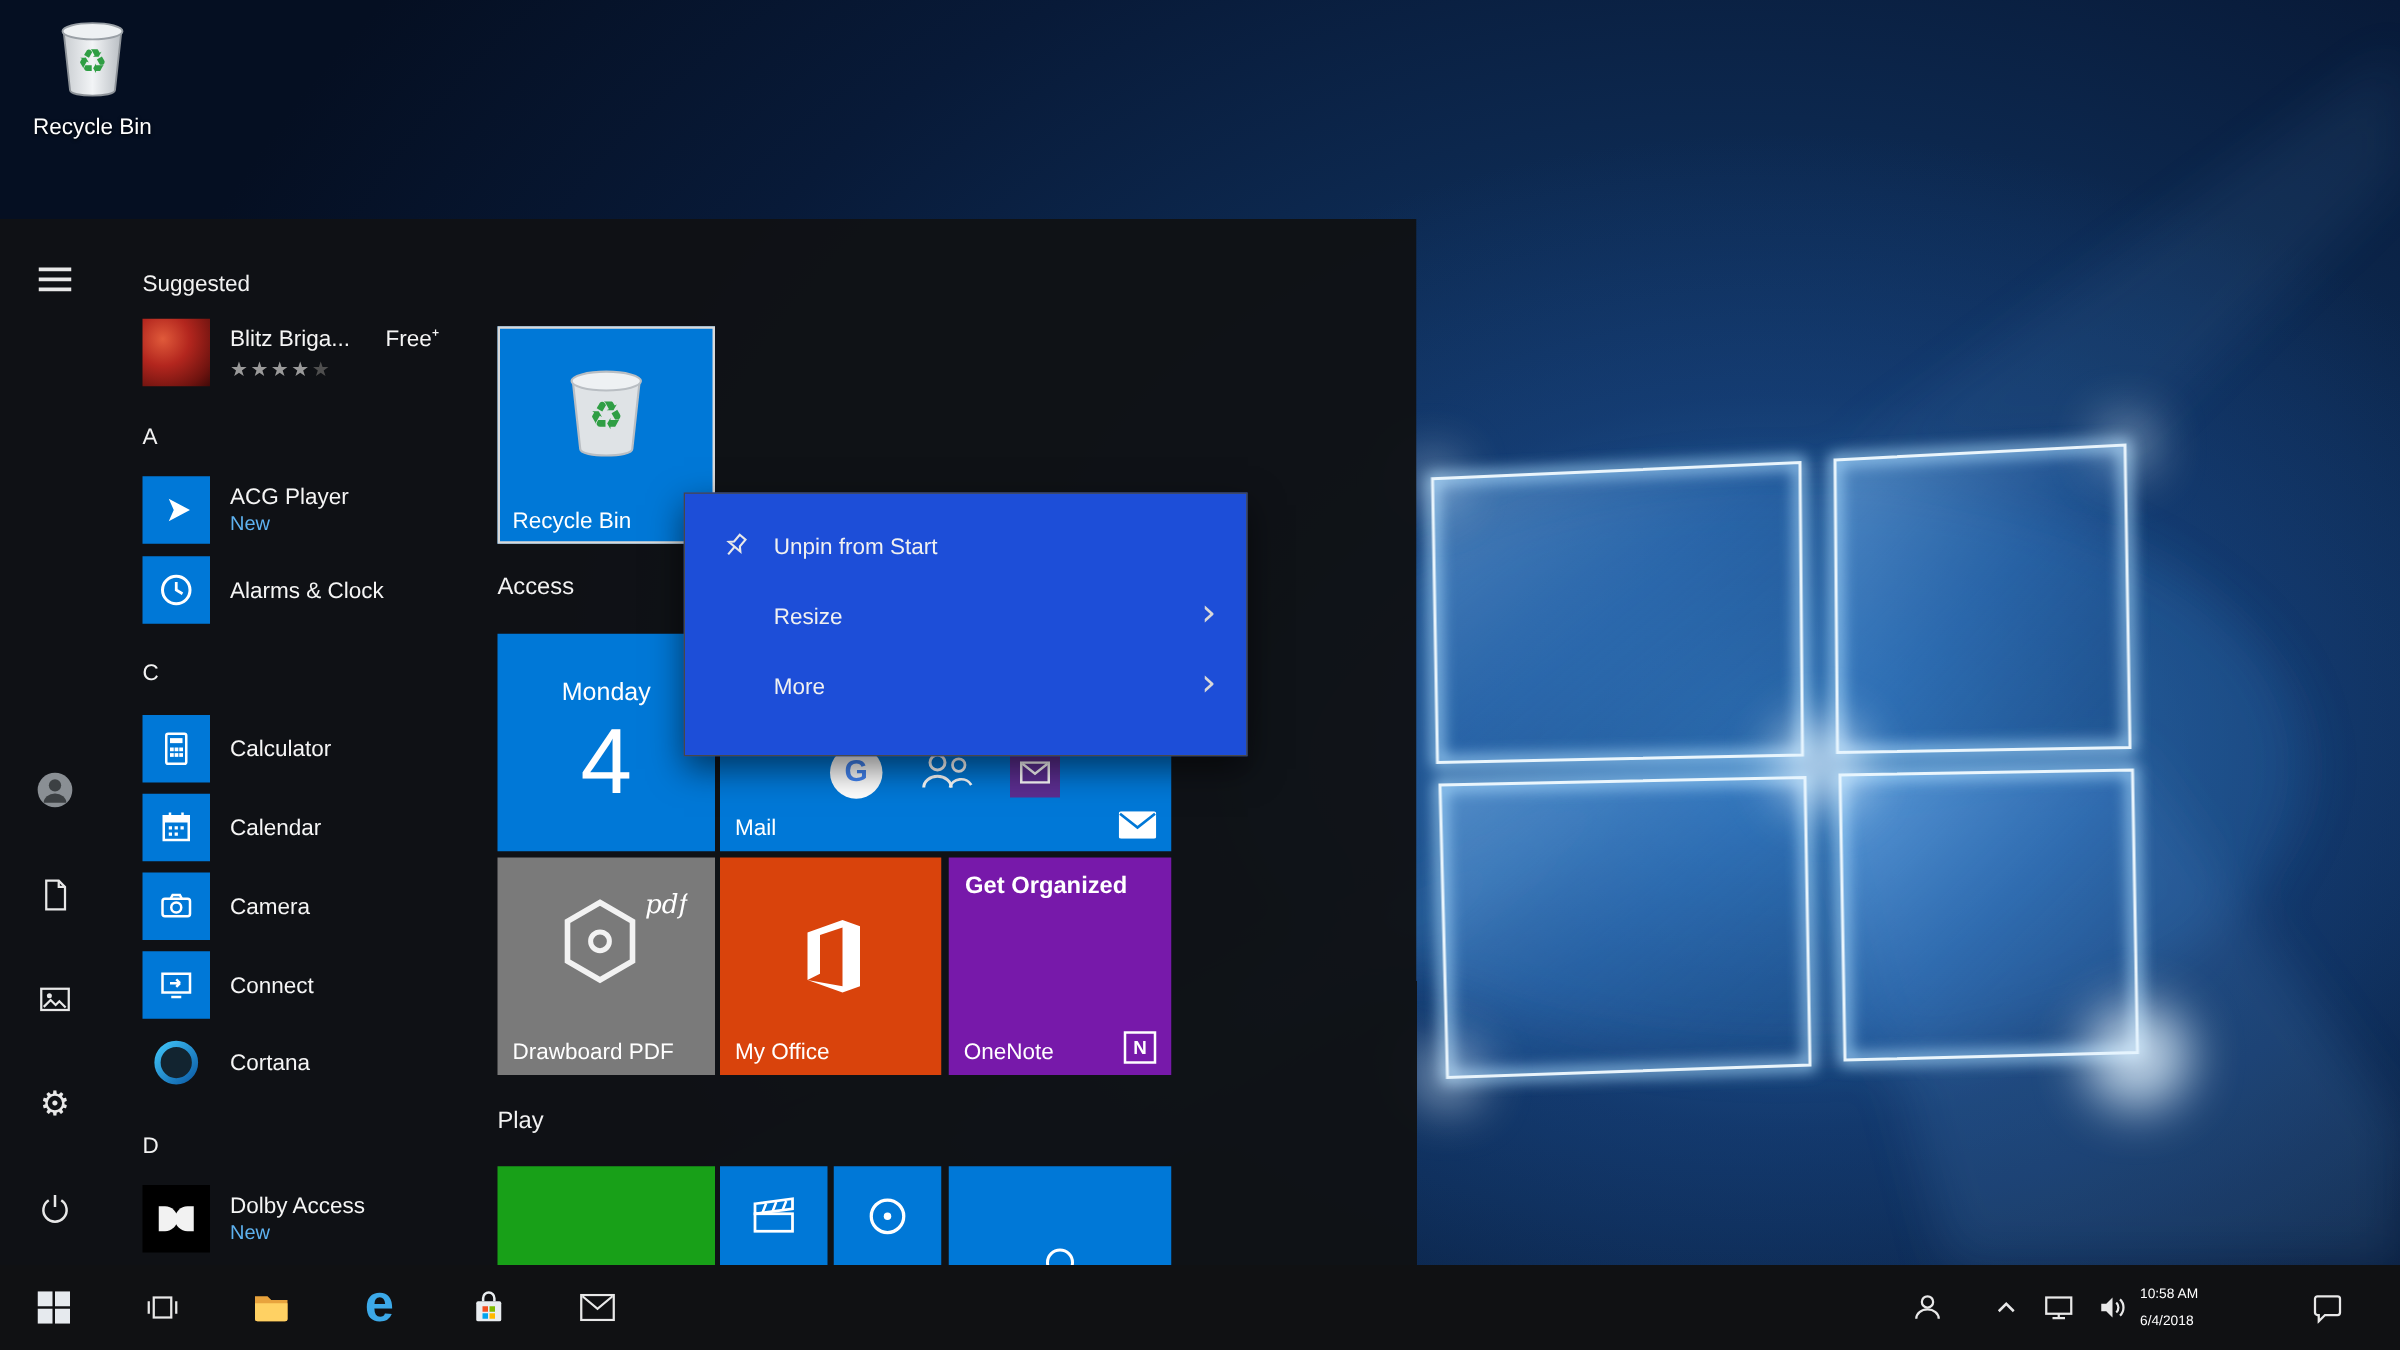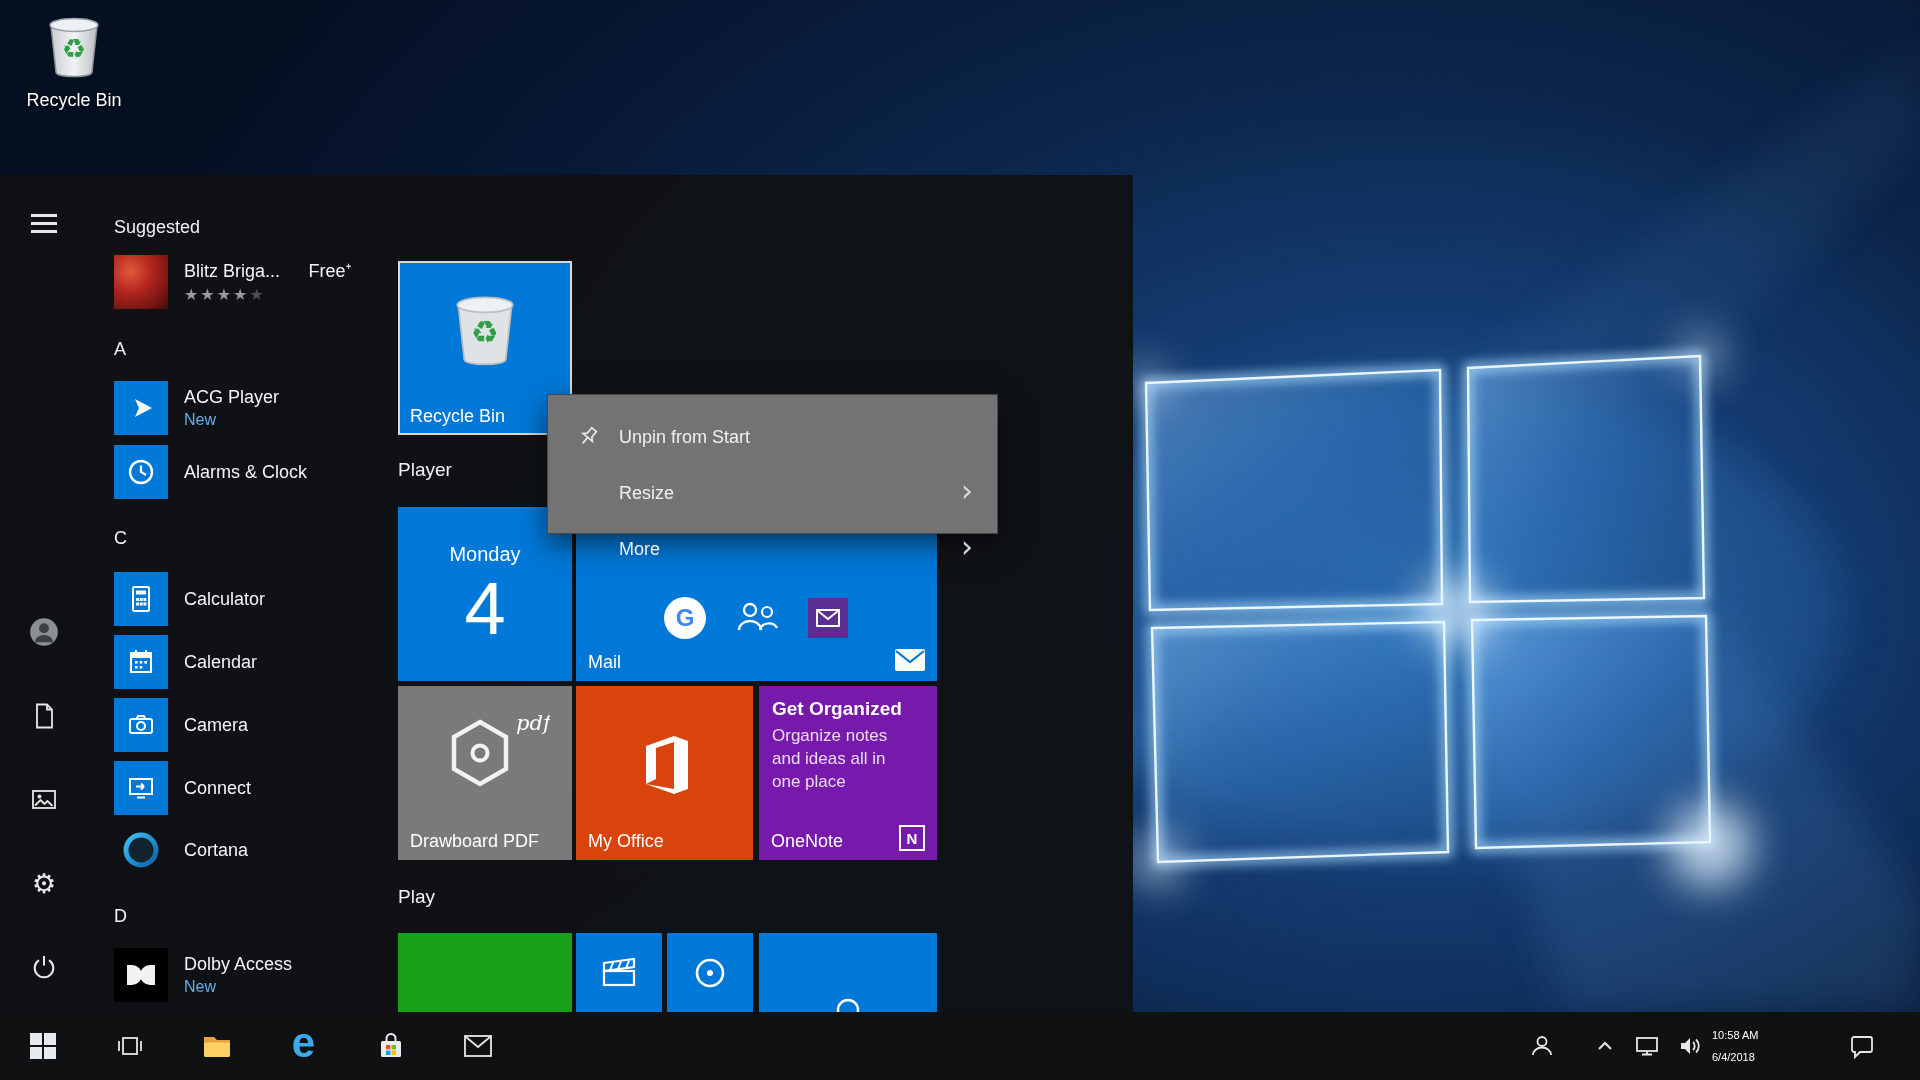--- a/index.html
+++ b/index.html
@@ -37,21 +37,21 @@
   .stars .sf{color:#9a9a9a;} .stars .se{color:#4f4f4f;}
 
   .group-label{position:absolute;height:24px;font-size:19px;color:#f2f2f2;display:flex;align-items:center;}
 
   .tile{position:absolute;width:174px;height:174px;cursor:default;overflow:hidden;}
   .tile-blue{background:#0078D7;}
   .tile-label{position:absolute;left:12px;bottom:8px;font-size:18px;color:#fff;}
   .tile-selected{outline:2px solid #d9d9d9;outline-offset:-2px;}
 
   
-  .ctx-menu{position:absolute;left:547px;top:394px;width:451px;height:140px;background:#737373;border:1px solid #484848;box-shadow:0 10px 26px rgba(0,0,0,.55);z-index:50;padding-top:14px;box-sizing:border-box;}
+  .ctx-menu{position:absolute;left:547px;top:394px;width:451px;height:211px;background:#1d4ed8;border:1px solid #484848;box-shadow:0 10px 26px rgba(0,0,0,.55);z-index:50;padding-top:14px;box-sizing:border-box;}
   .ctx-item{position:relative;height:56px;display:flex;align-items:center;padding-left:71px;font-size:18px;color:#f0f0f0;cursor:default;}
   .ctx-item .left-ico{position:absolute;left:28px;top:50%;transform:translateY(-50%);}
   .ctx-item .chev{position:absolute;right:24px;top:50%;transform:translateY(-56%);font-size:30px;color:#d8d8d8;font-family:"DejaVu Sans",sans-serif;line-height:1;}
 
   
   .taskbar{position:absolute;left:0;top:1012px;width:1920px;height:68px;background:#101113;z-index:60;}
   .tb-btn{position:absolute;top:0;height:68px;display:flex;align-items:center;justify-content:center;}
   .clock{position:absolute;left:1712px;top:0;width:110px;height:68px;display:flex;flex-direction:column;justify-content:center;font-size:11px;line-height:22px;color:#fff;}
 </style>
 </head>
@@ -304,21 +304,21 @@
 
     <div class="tile tile-blue tile-selected" style="left:398px;top:86px;">
       <svg width="74" height="86" viewBox="0 0 64 74" style="position:absolute;left:50px;top:24px;">
         <path d="M9 18 L55 18 L50 64 C50 70 14 70 14 64 Z" fill="#dfe3e6" stroke="#b9bec3" stroke-width="1.5"></path>
         <ellipse cx="32" cy="17" rx="24" ry="6.5" fill="#eef1f3" stroke="#b9bec3" stroke-width="1.5"></ellipse>
         <text x="32" y="50" text-anchor="middle" font-size="27" fill="#2F9E44" font-family="DejaVu Sans">♻</text>
       </svg>
       <span class="tile-label">Recycle Bin</span>
     </div>
 
-    <div class="group-label" style="left:398px;top:283px;">Player</div>
+    <div class="group-label" style="left:398px;top:283px;">Access</div>
 
     <div class="tile tile-blue" style="left:398px;top:332px;">
       <div style="position:absolute;left:0;top:36px;width:100%;text-align:center;font-size:20px;">Monday</div>
       <div style="position:absolute;left:0;top:60px;width:100%;text-align:center;font-size:74px;font-weight:200;line-height:84px;">4</div>
     </div>
 
     <div class="tile tile-blue" style="left:576px;top:332px;width:361px;">
       <div style="position:absolute;left:88px;top:90px;display:flex;gap:28px;align-items:center;">
         <div style="width:42px;height:42px;border-radius:50%;background:#fff;display:flex;align-items:center;justify-content:center;">
           <span style="font-size:24px;font-weight:bold;color:#4285F4;">G</span>
@@ -354,21 +354,20 @@
 
     <div class="tile" style="left:576px;top:511px;width:177px;background:#D9430C;">
       <svg width="62" height="66" viewBox="0 0 62 66" style="position:absolute;left:58px;top:46px;">
         <path fill-rule="evenodd" fill="#fff" d="M12 14 L40 4 L54 9 L54 57 L40 62 L12 52 L40 57 L40 10 L22 16 L22 47 L12 52 Z"></path>
       </svg>
       <span class="tile-label">My Office</span>
     </div>
 
     <div class="tile" style="left:759px;top:511px;width:178px;background:#7719AA;">
       <div style="position:absolute;left:13px;top:12px;font-size:19px;font-weight:bold;color:#fff;">Get Organized</div>
-      <div style="position:absolute;left:13px;top:38px;width:142px;font-size:17px;line-height:23px;color:rgba(255,255,255,0.85);">Organize notes and ideas all in one place</div>
       <span class="tile-label">OneNote</span>
       <div style="position:absolute;right:12px;bottom:9px;width:22px;height:22px;border:2px solid #fff;display:flex;align-items:center;justify-content:center;">
         <span style="font-size:15px;font-weight:bold;color:#fff;">N</span>
       </div>
     </div>
 
     <div class="group-label" style="left:398px;top:710px;">Play</div>
 
     <div class="tile" style="left:398px;top:758px;background:#18A018;"></div>
 

